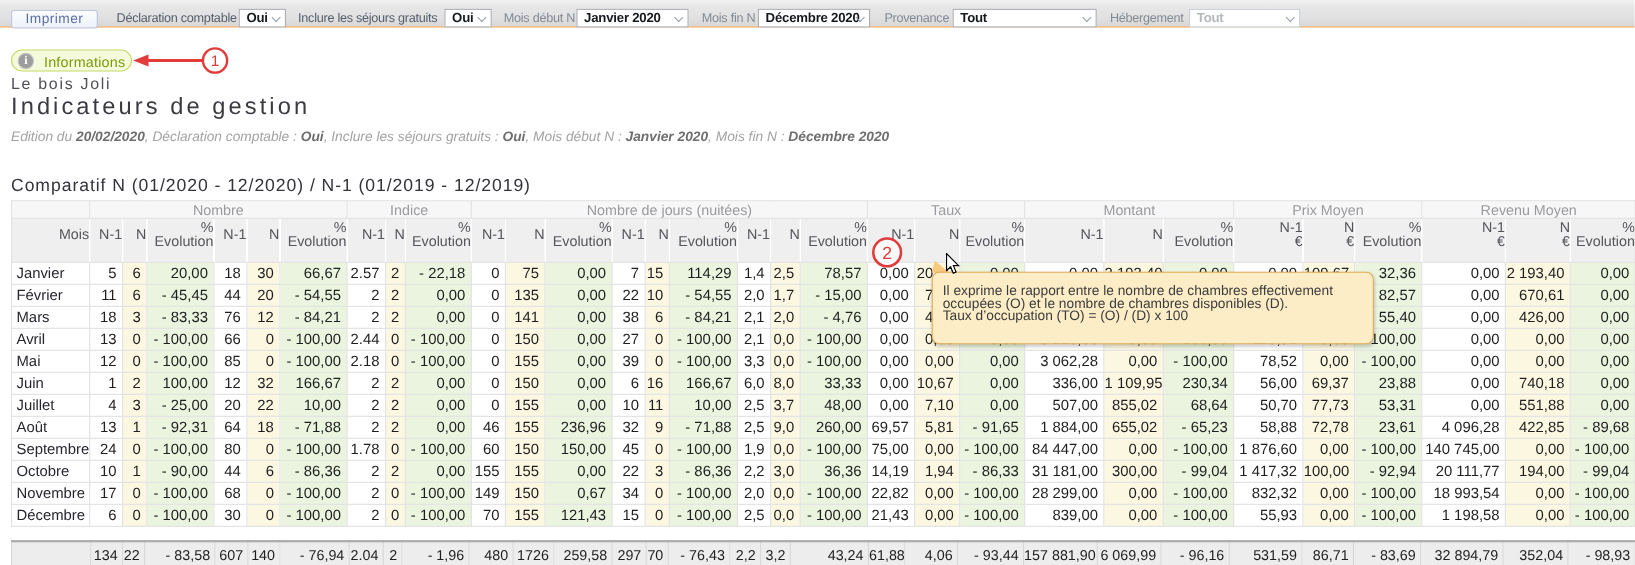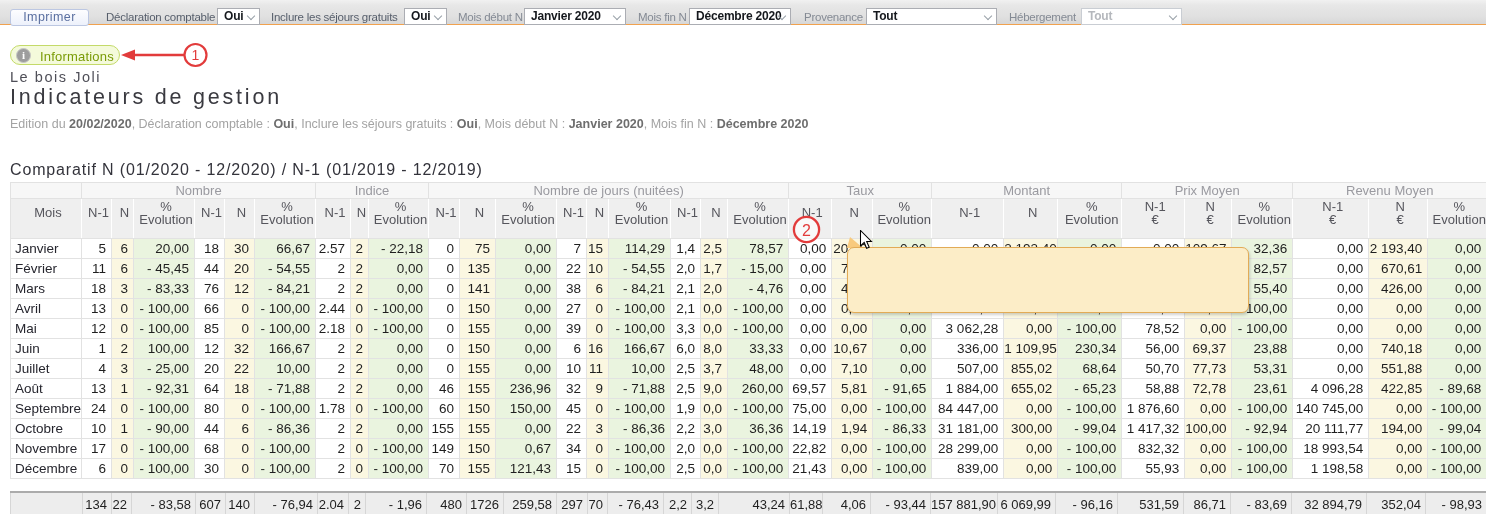--- a/index.html
+++ b/index.html
@@ -22,35 +22,35 @@
 
 #pill { position:absolute; left:10px; top:45px; width:110px; height:20px; background:#f4fadb;
   border:1px solid #c4da69; border-radius:10px; }
 #pill .txt { position:absolute; left:29px; top:3px; font-size:13px; color:#7a9b07; letter-spacing:0.2px; }
 #pill .ico { position:absolute; left:5px; top:2px; width:15px; height:15px; border-radius:50%;
   background:#9d9d9d; border:1px solid #c6c6c6; color:#fff; font-size:11px; font-weight:bold;
   text-align:center; line-height:13px; font-family:"Liberation Serif",serif; }
 
 #h1 { position:absolute; left:10px; top:69px; font-size:14.5px; color:#4f4f58; letter-spacing:1.55px; }
 #h2 { position:absolute; left:10px; top:85px; font-size:21.5px; color:#3a3a40; letter-spacing:2.8px; }
-#edl { position:absolute; left:10px; top:117px; font-size:12.5px; color:#a3a3a3; }
+#edl { position:absolute; left:10px; top:117px; font-size:12.5px; font-style:italic; color:#a3a3a3; }
 #edl b { color:#6e6e6e; }
 #comp { position:absolute; left:10px; top:161px; font-size:16px; color:#33333b; letter-spacing:0.85px; }
 
 #tbl { position:absolute; left:10px; top:182px; border-collapse:collapse; table-layout:fixed;
   width:1476px; font-size:13.5px; }
 #tbl th { border:1px solid #e2e2e2; overflow:hidden; white-space:nowrap;
   font-weight:normal; padding:0; }
 #tbl td { border:1px solid #e2e2e2; overflow:hidden; white-space:nowrap;
   padding:0 5px 0 0; color:#1f1f1f; text-align:right; line-height:19px; }
 tr.g1 { height:16px; }
 tr.g2 { height:20px; }
 tr.g1 th, tr.g2 th { background:#f7f7f7; color:#9a9aa0; font-size:13px; }
 tr.g3 { height:32px; }
-#tbl tr.g3 th { background:#efefef; color:#55555c; text-align:center; padding:2px 0 12px 4px; line-height:12.5px; font-size:13px; border-left-color:#fff; border-right-color:#fff; }
+#tbl tr.g3 th { background:#efefef; color:#55555c; text-align:right; padding:2px 0 12px 4px; line-height:12.5px; font-size:13px; border-left-color:#fff; border-right-color:#fff; }
 #tbl tr.g3 th:first-child { border-left-color:#e2e2e2; }
 #tbl tr.g3 th:last-child { border-right-color:#e2e2e2; }
 tr.dr { height:20px; }
 td.mo { text-align:left !important; padding-left:4px !important; padding-right:0 !important; color:#26262e !important; overflow:visible !important; }
 td.cn { background:#fbf7e1; }
 td.ce { background:#eaf4df; }
 #tot { position:absolute; left:10px; top:491px; border-collapse:collapse; table-layout:fixed;
   width:1476px; font-size:13px; border-top:2px solid #ababab; }
 #tot td { background:#ededed; border:1px solid #d6d6d6; border-top:none; overflow:hidden;
   white-space:nowrap; color:#1f1f1f; text-align:right; padding:4px 4px 0 0; height:24px; vertical-align:top; }
@@ -634,20 +634,21 @@
         <td>86,71</td>
         <td>- 83,69</td>
         <td>32 894,79</td>
         <td>352,04</td>
         <td>- 98,93</td>
       </tr>
     </tbody>
   </table>
 <div id="beak"></div>
 <div id="tip">
+  <div class="bod">Il exprime le rapport entre le nombre de chambres effectivement<br>occupées (O) et le nombre de chambres disponibles (D).<br>Taux d’occupation (TO) = (O) / (D) x 100</div>
 </div>
 <svg style="position:absolute; left:791px; top:214px" width="34" height="34">
   <circle cx="15.5" cy="15.5" r="12.6" fill="rgba(255,255,255,0.62)" stroke="#e23b3b" stroke-width="2.3"></circle>
   <text x="15.5" y="21.5" font-size="16" fill="#e23b3b" text-anchor="middle" font-family="Liberation Sans">2</text>
 </svg>
 <svg style="position:absolute; left:859px; top:230px" width="18" height="24">
   <path d="M1.5,0.5 L1.5,15.8 L5.2,12.5 L7.6,18.3 L10.2,17.2 L7.7,11.5 L12.4,11.5 Z" fill="#fff" stroke="#000" stroke-width="1.05"></path>
 </svg>
 
 </body></html>

